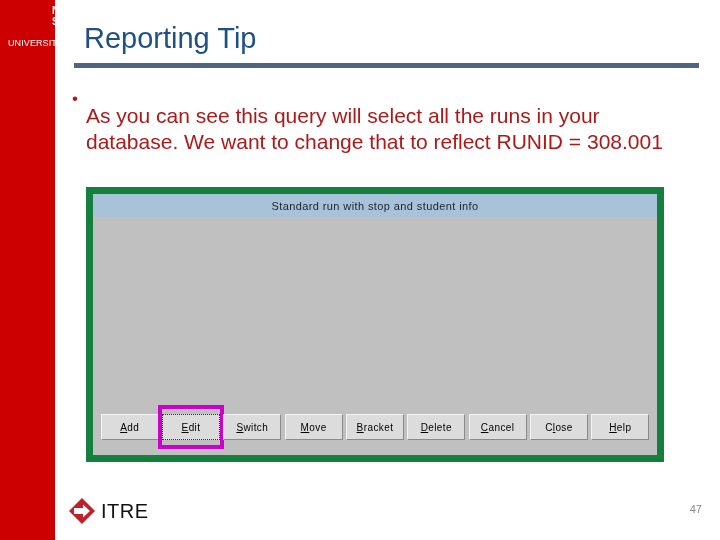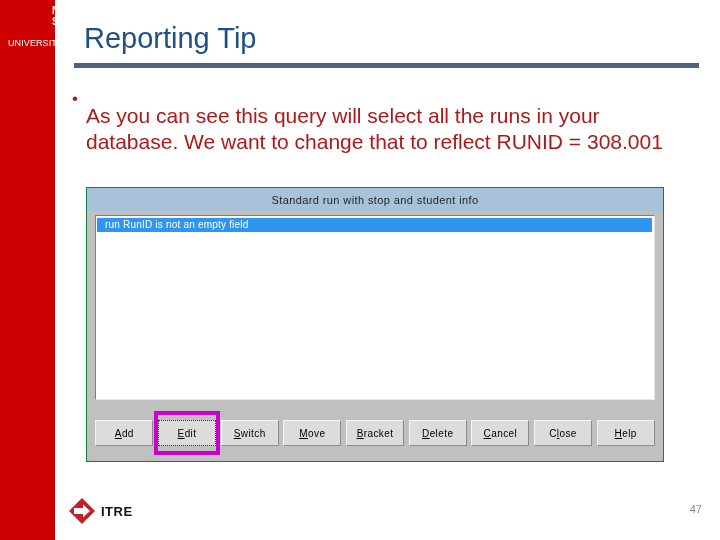--- a/index.html
+++ b/index.html
@@ -93,21 +93,21 @@
   }
 
   
   .dialog {
     position: absolute;
     left: 86px;
     top: 187px;
     width: 578px;
     height: 275px;
     background: #c0c0c0;
-    border: 1px solid #15803d;
+    border: 7px solid #15803d;
     box-sizing: border-box;
   }
   .dialog-titlebar {
     position: absolute;
     left: 0; top: 0;
     width: 100%;
     height: 23px;
     background: #a8c2da;
     display: flex;
     align-items: center;
@@ -218,22 +218,22 @@
     display: flex;
     align-items: center;
     gap: 5px;
   }
   .itre-mark {
     width: 28px;
     height: 28px;
     position: relative;
   }
   .itre-text {
-    font-size: 13px;
-    font-weight: bold;
+    font-size: 20px;
+    font-weight: normal;
     color: #111111;
     letter-spacing: 0.5px;
   }
   .page-number {
     position: absolute;
     right: 18px;
     top: 503px;
     font-size: 11px;
     color: #8a8a8a;
   }
@@ -257,25 +257,20 @@
     <span class="bullet-text">As you can see this query will select all the runs in your database.  We want to change that to reflect RUNID = 308.001</span>
   </div>
 </div>
 
 <div class="dialog">
 
   <div class="dialog-titlebar">
     <span class="dialog-title-text">Standard run with stop and student info</span>
   </div>
 
-  <div class="dialog-body">
-    <div class="listbox">
-      <div class="list-row">run RunID  is not an empty field</div>
-    </div>
-  </div>
 
   <div class="button-row">
 
     <div class="btn-slot">
       <div class="btn">
           <span class="accel">A</span>
           <span>dd</span>
         </div>
     </div>
 

